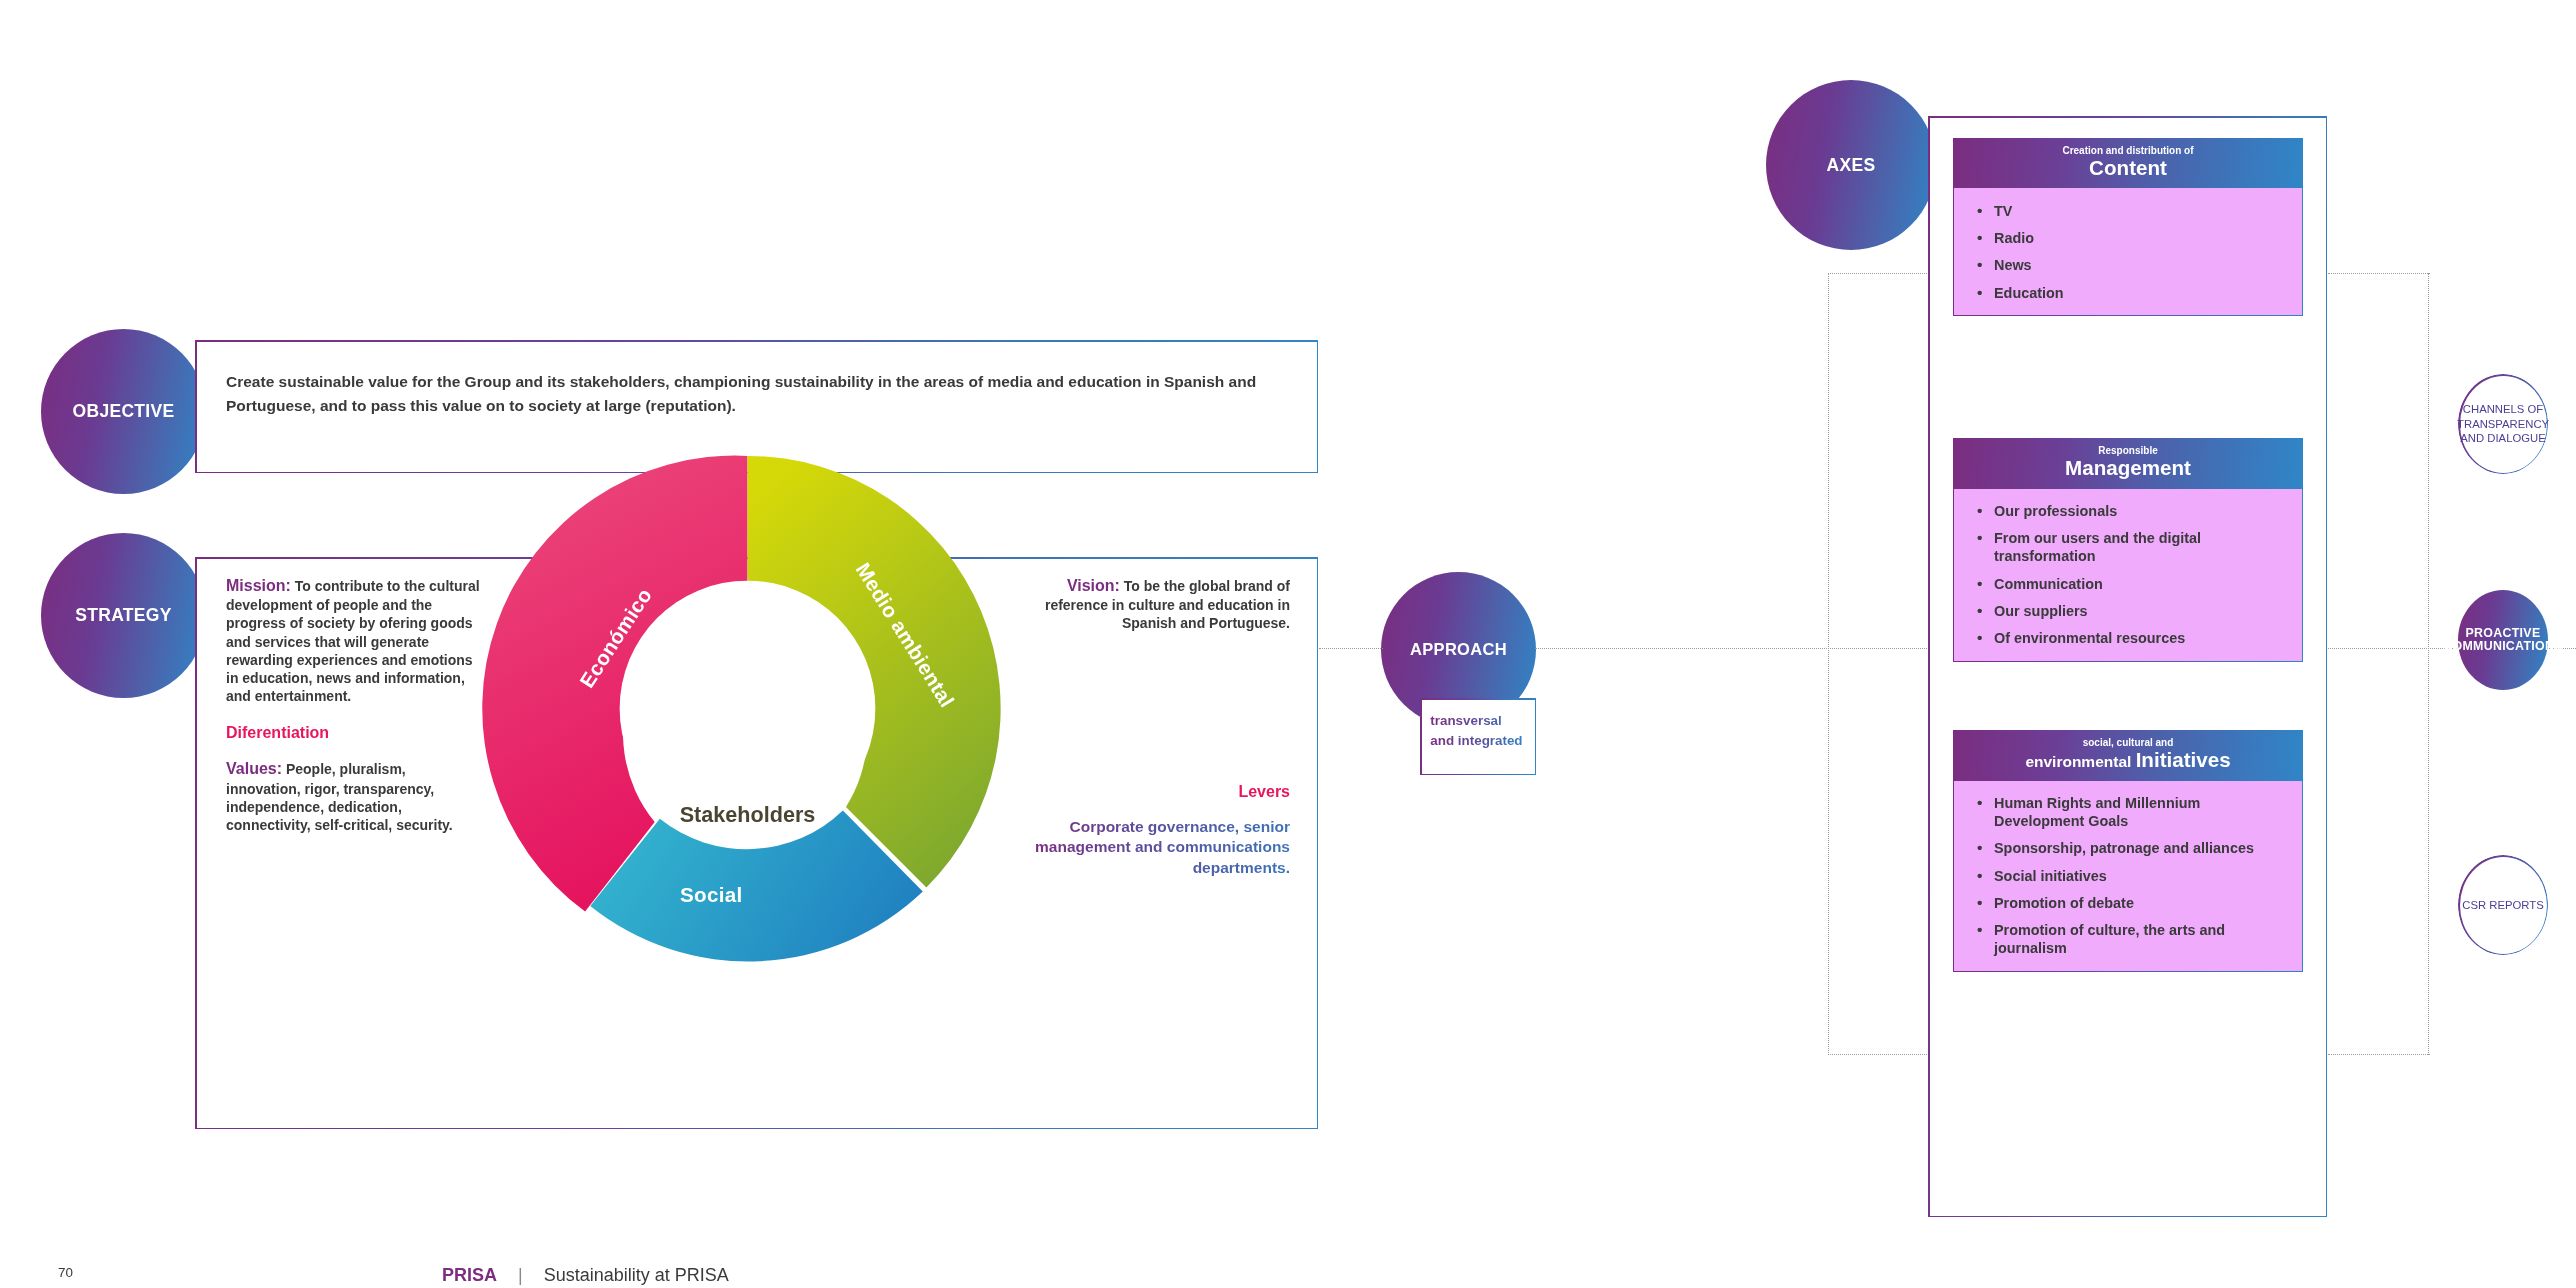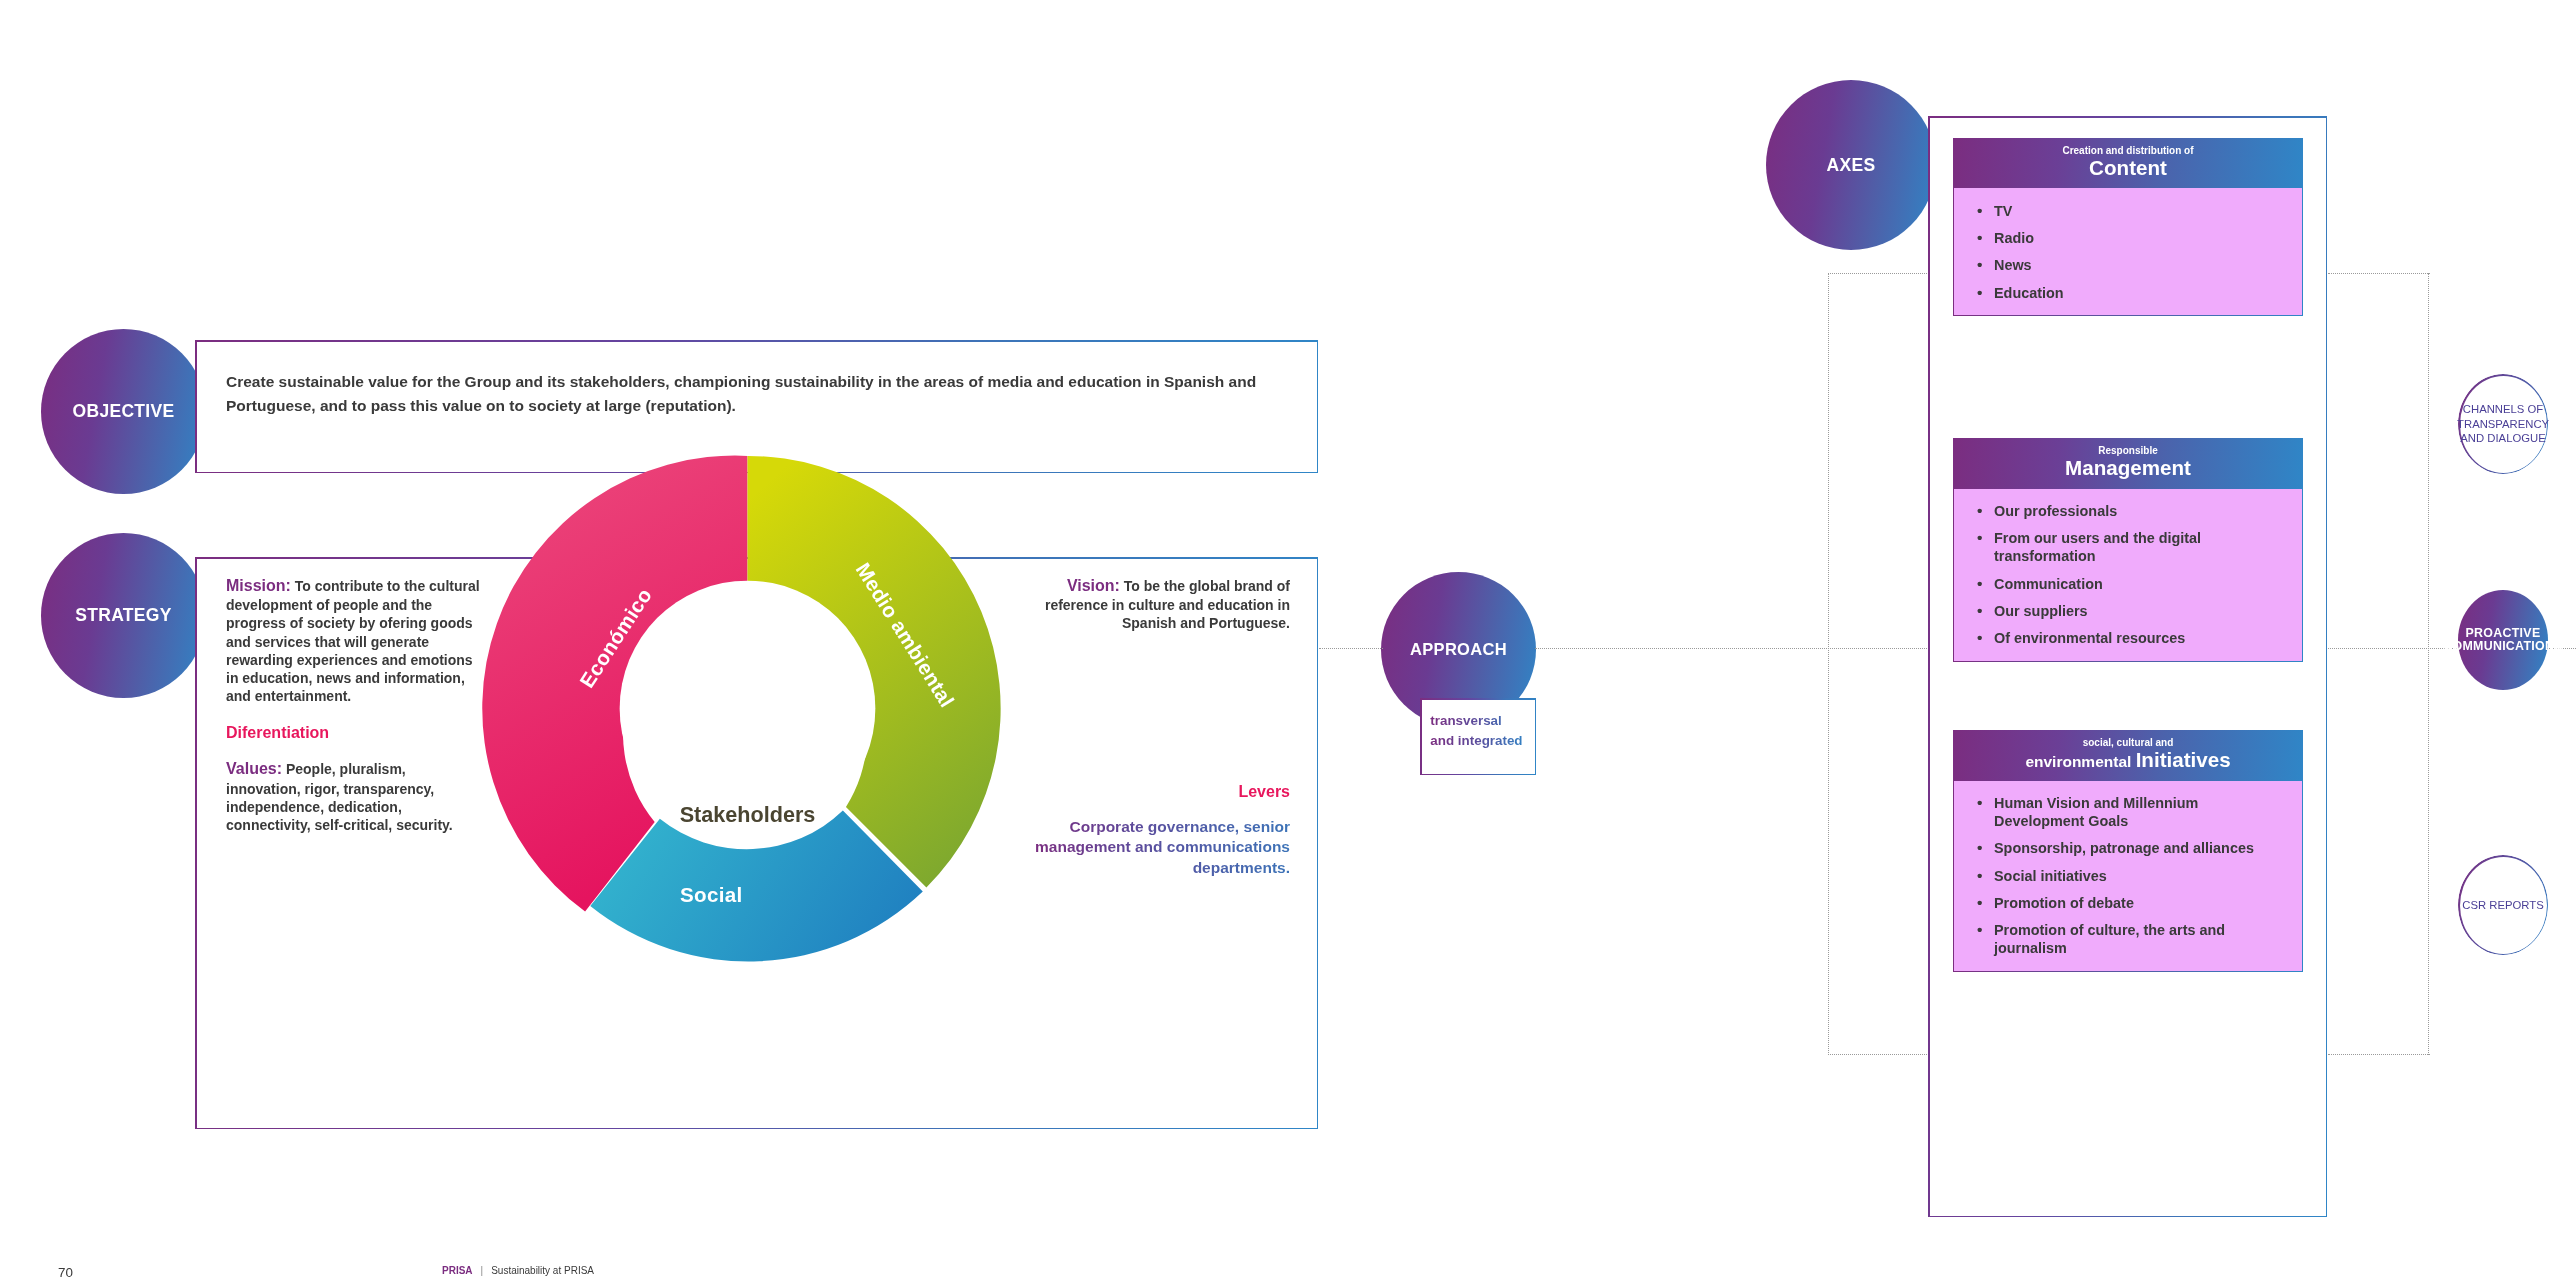--- a/index.html
+++ b/index.html
@@ -153,21 +153,21 @@
   .dot-v { position:absolute; border-left:1.5px dotted #9a9a9a; }
   .dot-h { position:absolute; border-top:1.5px dotted #9a9a9a; }
 
   
   #circle-channels   { left:2458px; top:374px;  width:90px; height:100px; font-size:11.3px; }
   #circle-proactive  { left:2458px; top:590px; width:90px; height:100px; font-size:12.4px; }
   #circle-csr        { left:2458px; top:755px; width:90px; height:100px; font-size:11.3px; }
 
   
   #footer-page { position:absolute; left:58px; top:1265px; font-size:13.4px; color:#3a3a3a; }
-  #footer-brand { position:absolute; left:402px; top:1265px; font-size:10px; display:flex; gap:8px;padding-left:40px; }
+  #footer-brand { position:absolute; left:402px; top:1265px; font-size:18px; display:flex; gap:21px;padding-left:40px; }
   #footer-brand .b1 { color:#7b2d80; font-weight:bold; }
   #footer-brand .sep { color:#8a8a8a; }
   #footer-brand .b2 { color:#3a3a3a; }
 </style>
 </head>
 <body>
 
 <div class="grad-circle abs" id="objective-circle">
   <span>OBJECTIVE</span>
 </div>
@@ -290,21 +290,21 @@
     </div>
   </div>
 
   <div class="axes-card" id="card-initiatives">
     <div class="card-head">
       <span class="small">social, cultural and</span>
       <span class="inline-wrap"><span>environmental </span><b>Initiatives</b></span>
     </div>
     <div class="card-body">
       <ul>
-        <li>Human Vision and Millennium Development Goals</li>
+        <li>Human Rights and Millennium Development Goals</li>
         <li>Sponsorship, patronage and alliances</li>
         <li>Social initiatives</li>
         <li>Promotion of debate</li>
         <li>Promotion of culture, the arts and journalism</li>
       </ul>
     </div>
   </div>
 
 </div>
 

